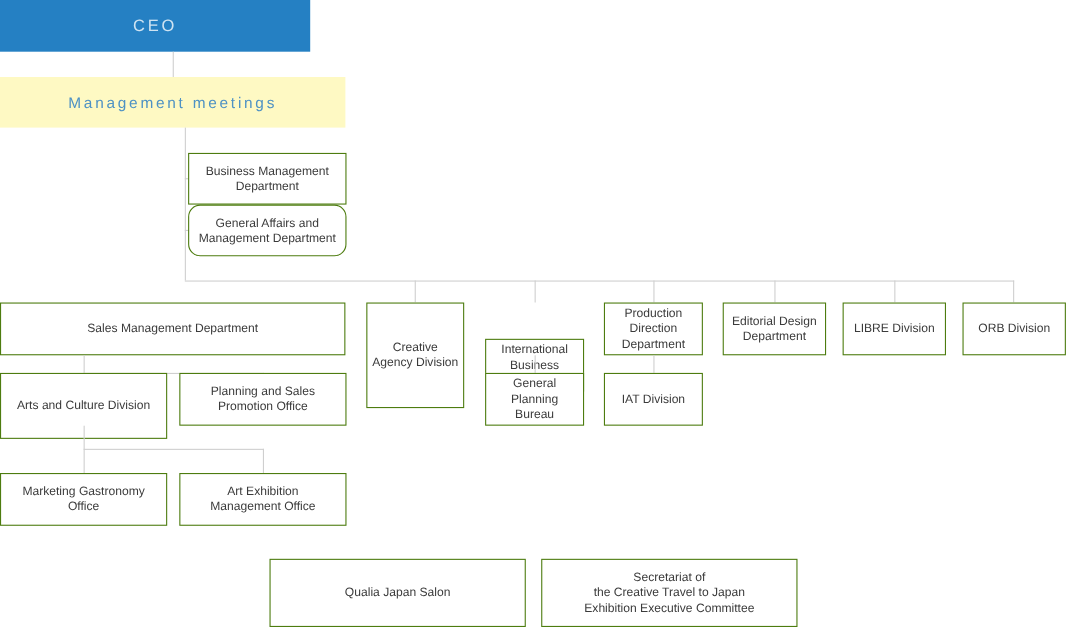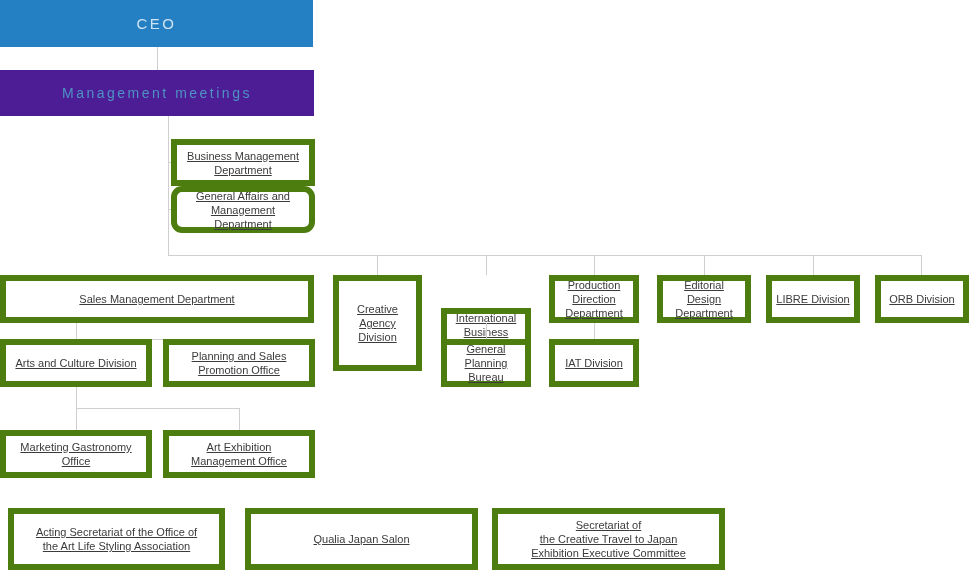--- a/index.html
+++ b/index.html
@@ -16,49 +16,48 @@
   #chart {
     position: relative;
     width: 969px;
     height: 572px;
   }
 
   
   .box {
     position: absolute;
     box-sizing: border-box;
-    border: 6px solid #4d7c0f;
+    border: 1px solid #4d7c0f;
     background: #ffffff;
     color: #3b3b3b;
     font-size: 11px;
     line-height: 14px;
     text-align: center;
     display: flex;
     align-items: center;
     justify-content: center;
     padding: 2px 4px;
     white-space: pre-line;
-    text-decoration: underline;
   }
   .banner {
     position: absolute;
     box-sizing: border-box;
     display: flex;
     align-items: center;
     justify-content: center;
     text-align: center;
   }
   .banner-ceo {
     background: #2580c3;
     color: #cfe3f2;
     font-size: 15px;
     letter-spacing: 2.5px;
   }
   .banner-mgmt {
-    background: #4c1d95;
+    background: #fef9c3;
     color: #4e92c4;
     font-size: 14px;
     letter-spacing: 2.5px;
   }
   
   .vline {
     position: absolute;
     width: 1px;
     background: #cfcfcf;
   }
@@ -66,21 +65,21 @@
     position: absolute;
     height: 1px;
     background: #cfcfcf;
   }
 </style>
 </head>
 <body>
 
 <div id="chart">
 
-  <div class="banner banner-ceo" style="left:0px; top:0px; width:313px; height:47px;text-align:center;">CEO</div>
+  <div class="banner banner-ceo" style="left:0px; top:0px; width:282px; height:47px;text-align:center;">CEO</div>
 
   <div class="vline" style="left:157px; top:47px; height:23px;"></div>
 
   <div class="banner banner-mgmt" style="left:0px; top:70px; width:314px; height:46px;">Management meetings</div>
 
   <div class="vline" style="left:168px; top:116px; height:139px;"></div>
 
   <div class="hline" style="left:168px; top:162px; width:4px;"></div>
   <div class="box" style="left:171px; top:139px; width:144px; height:47px;">Business Management
 Department</div>
@@ -98,21 +97,21 @@
   <div class="vline" style="left:813px; top:255px; height:20px;"></div>
   <div class="vline" style="left:921px; top:255px; height:20px;"></div>
 
   <div class="box" style="left:0px; top:275px; width:314px; height:48px;">Sales Management Department</div>
 
   <div class="hline" style="left:76px; top:339px; width:164px;"></div>
   <div class="vline" style="left:76px; top:323px; height:16px;"></div>
   <div class="vline" style="left:76px; top:339px; height:16px;"></div>
   <div class="vline" style="left:239px; top:339px; height:16px;"></div>
 
-  <div class="box" style="left:0px; top:339px; width:152px; height:48px;">Arts and Culture Division</div>
+  <div class="box" style="left:0px; top:339px; width:152px; height:60px;">Arts and Culture Division</div>
 
   <div class="box" style="left:163px; top:339px; width:152px; height:48px;">Planning and Sales
 Promotion Office</div>
 
   <div class="vline" style="left:76px; top:387px; height:43px;"></div>
   <div class="hline" style="left:76px; top:408px; width:164px;"></div>
   <div class="vline" style="left:239px; top:408px; height:22px;"></div>
 
   <div class="box" style="left:0px; top:430px; width:152px; height:48px;">Marketing Gastronomy Office</div>
 
@@ -134,22 +133,20 @@
   <div class="vline" style="left:594px; top:323px; height:16px;"></div>
   <div class="box" style="left:549px; top:339px; width:90px; height:48px;">IAT Division</div>
 
   <div class="box" style="left:657px; top:275px; width:94px; height:48px;">Editorial Design
 Department</div>
 
   <div class="box" style="left:766px; top:275px; width:94px; height:48px;">LIBRE Division</div>
 
   <div class="box" style="left:875px; top:275px; width:94px; height:48px;">ORB Division</div>
 
-  <div class="box" style="left:8px; top:508px; width:217px; height:62px;">Acting Secretariat of the Office of
-the Art Life Styling Association</div>
 
   <div class="box" style="left:245px; top:508px; width:233px; height:62px;">Qualia Japan Salon</div>
 
   <div class="box" style="left:492px; top:508px; width:233px; height:62px;">Secretariat of
 the Creative Travel to Japan
 Exhibition Executive Committee</div>
 
 
 </div>
 

